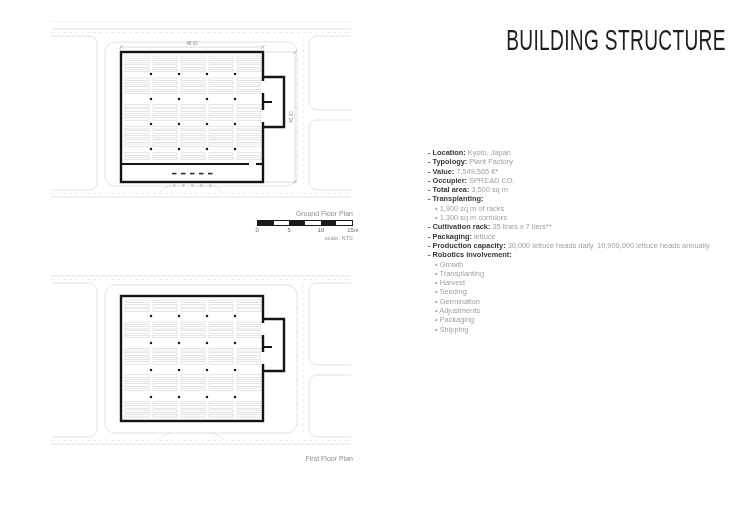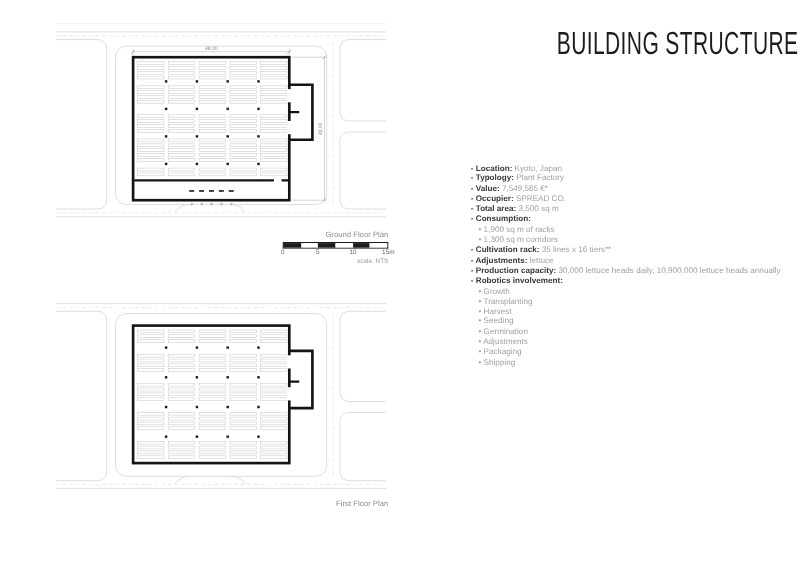--- a/index.html
+++ b/index.html
@@ -391,25 +391,25 @@
       </div>
       <div class="sb-note">scale: NTS</div>
     </div>
 
   <div class="specs" id="specs">
       <div class="spec-line"><span class="spec-label">Location:</span><span class="spec-value">Kyoto, Japan</span></div>
       <div class="spec-line"><span class="spec-label">Typology:</span><span class="spec-value">Plant Factory</span></div>
       <div class="spec-line"><span class="spec-label">Value:</span><span class="spec-value">7,549,565 €*</span></div>
       <div class="spec-line"><span class="spec-label">Occupier:</span><span class="spec-value">SPREAD CO.</span></div>
       <div class="spec-line"><span class="spec-label">Total area:</span><span class="spec-value">3,500 sq m</span></div>
-      <div class="spec-line"><span class="spec-label">Consumption:</span><span class="spec-value"></span></div>
+      <div class="spec-line"><span class="spec-label">Transplanting:</span><span class="spec-value"></span></div>
       <div class="spec-bullet">1,900 sq m of racks</div>
       <div class="spec-bullet">1,300 sq m corridors</div>
-      <div class="spec-line"><span class="spec-label">Cultivation rack:</span><span class="spec-value">35 lines x 16 tiers**</span></div>
-      <div class="spec-line"><span class="spec-label">Adjustments:</span><span class="spec-value">lettuce</span></div>
+      <div class="spec-line"><span class="spec-label">Cultivation rack:</span><span class="spec-value">35 lines x 7 tiers**</span></div>
+      <div class="spec-line"><span class="spec-label">Packaging:</span><span class="spec-value">lettuce</span></div>
       <div class="spec-line"><span class="spec-label">Production capacity:</span><span class="spec-value">30,000 lettuce heads daily, 10,900,000 lettuce heads annually</span></div>
       <div class="spec-line"><span class="spec-label">Robotics involvement:</span><span class="spec-value"></span></div>
       <div class="spec-bullet">Growth</div>
       <div class="spec-bullet">Transplanting</div>
       <div class="spec-bullet">Harvest</div>
       <div class="spec-bullet">Seeding</div>
       <div class="spec-bullet">Germination</div>
       <div class="spec-bullet">Adjustments</div>
       <div class="spec-bullet">Packaging</div>
       <div class="spec-bullet">Shipping</div>

